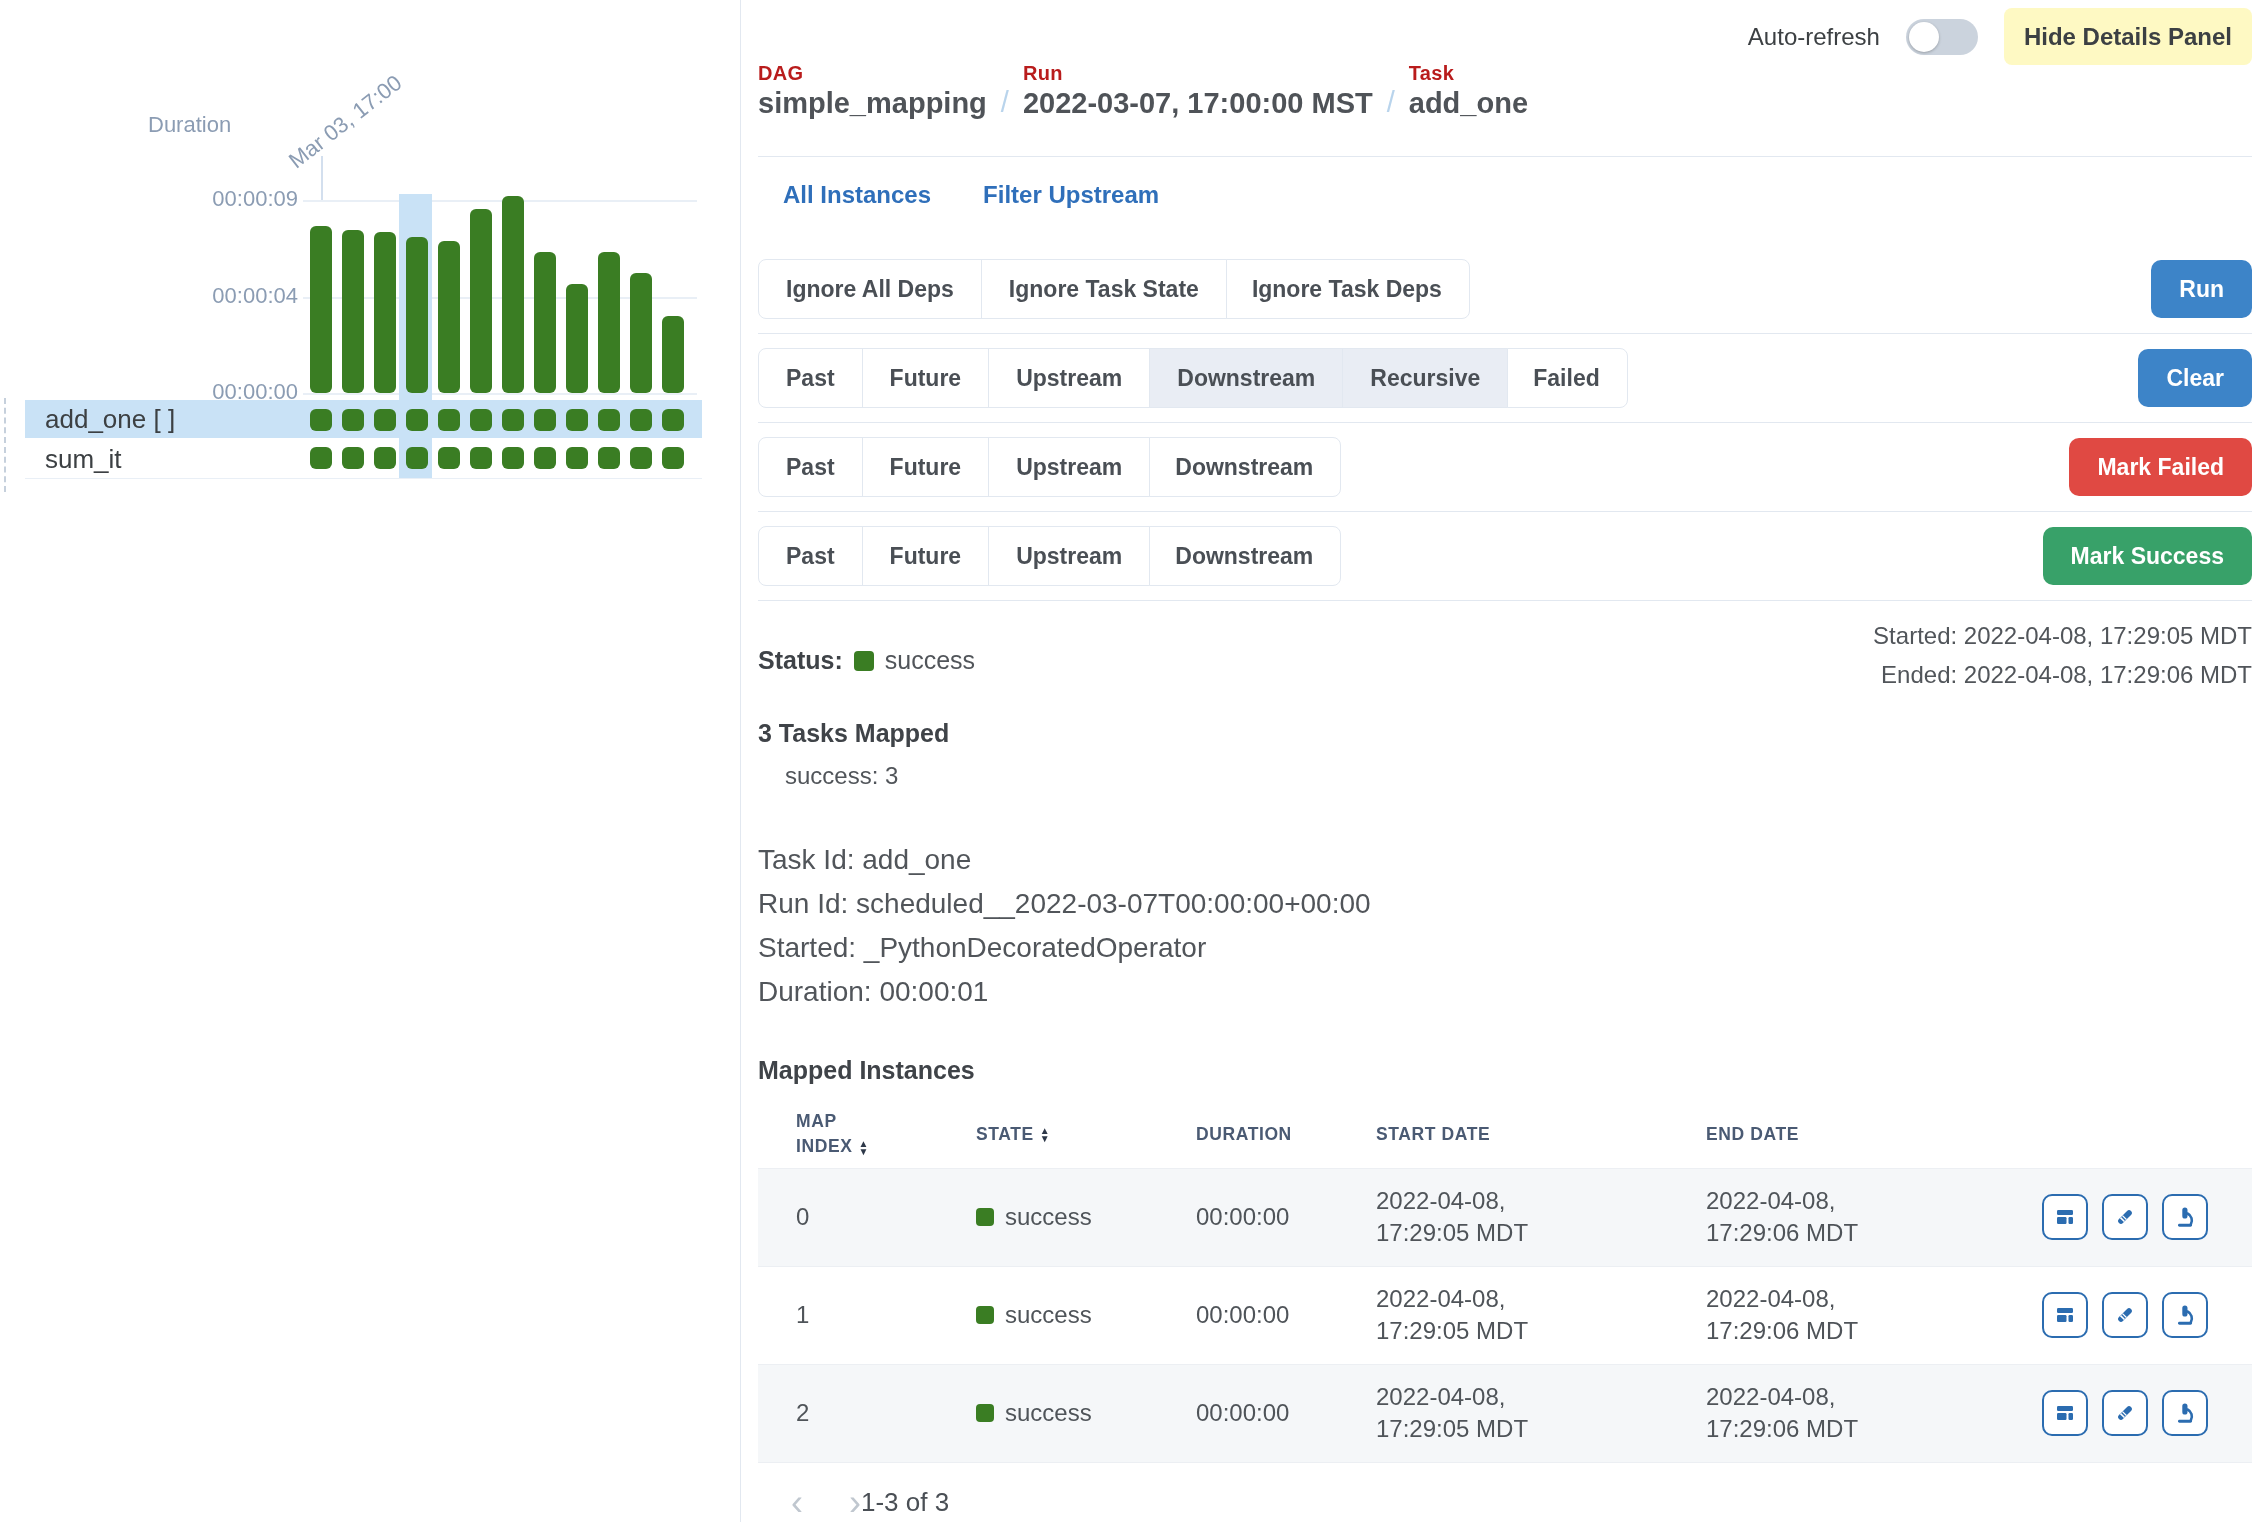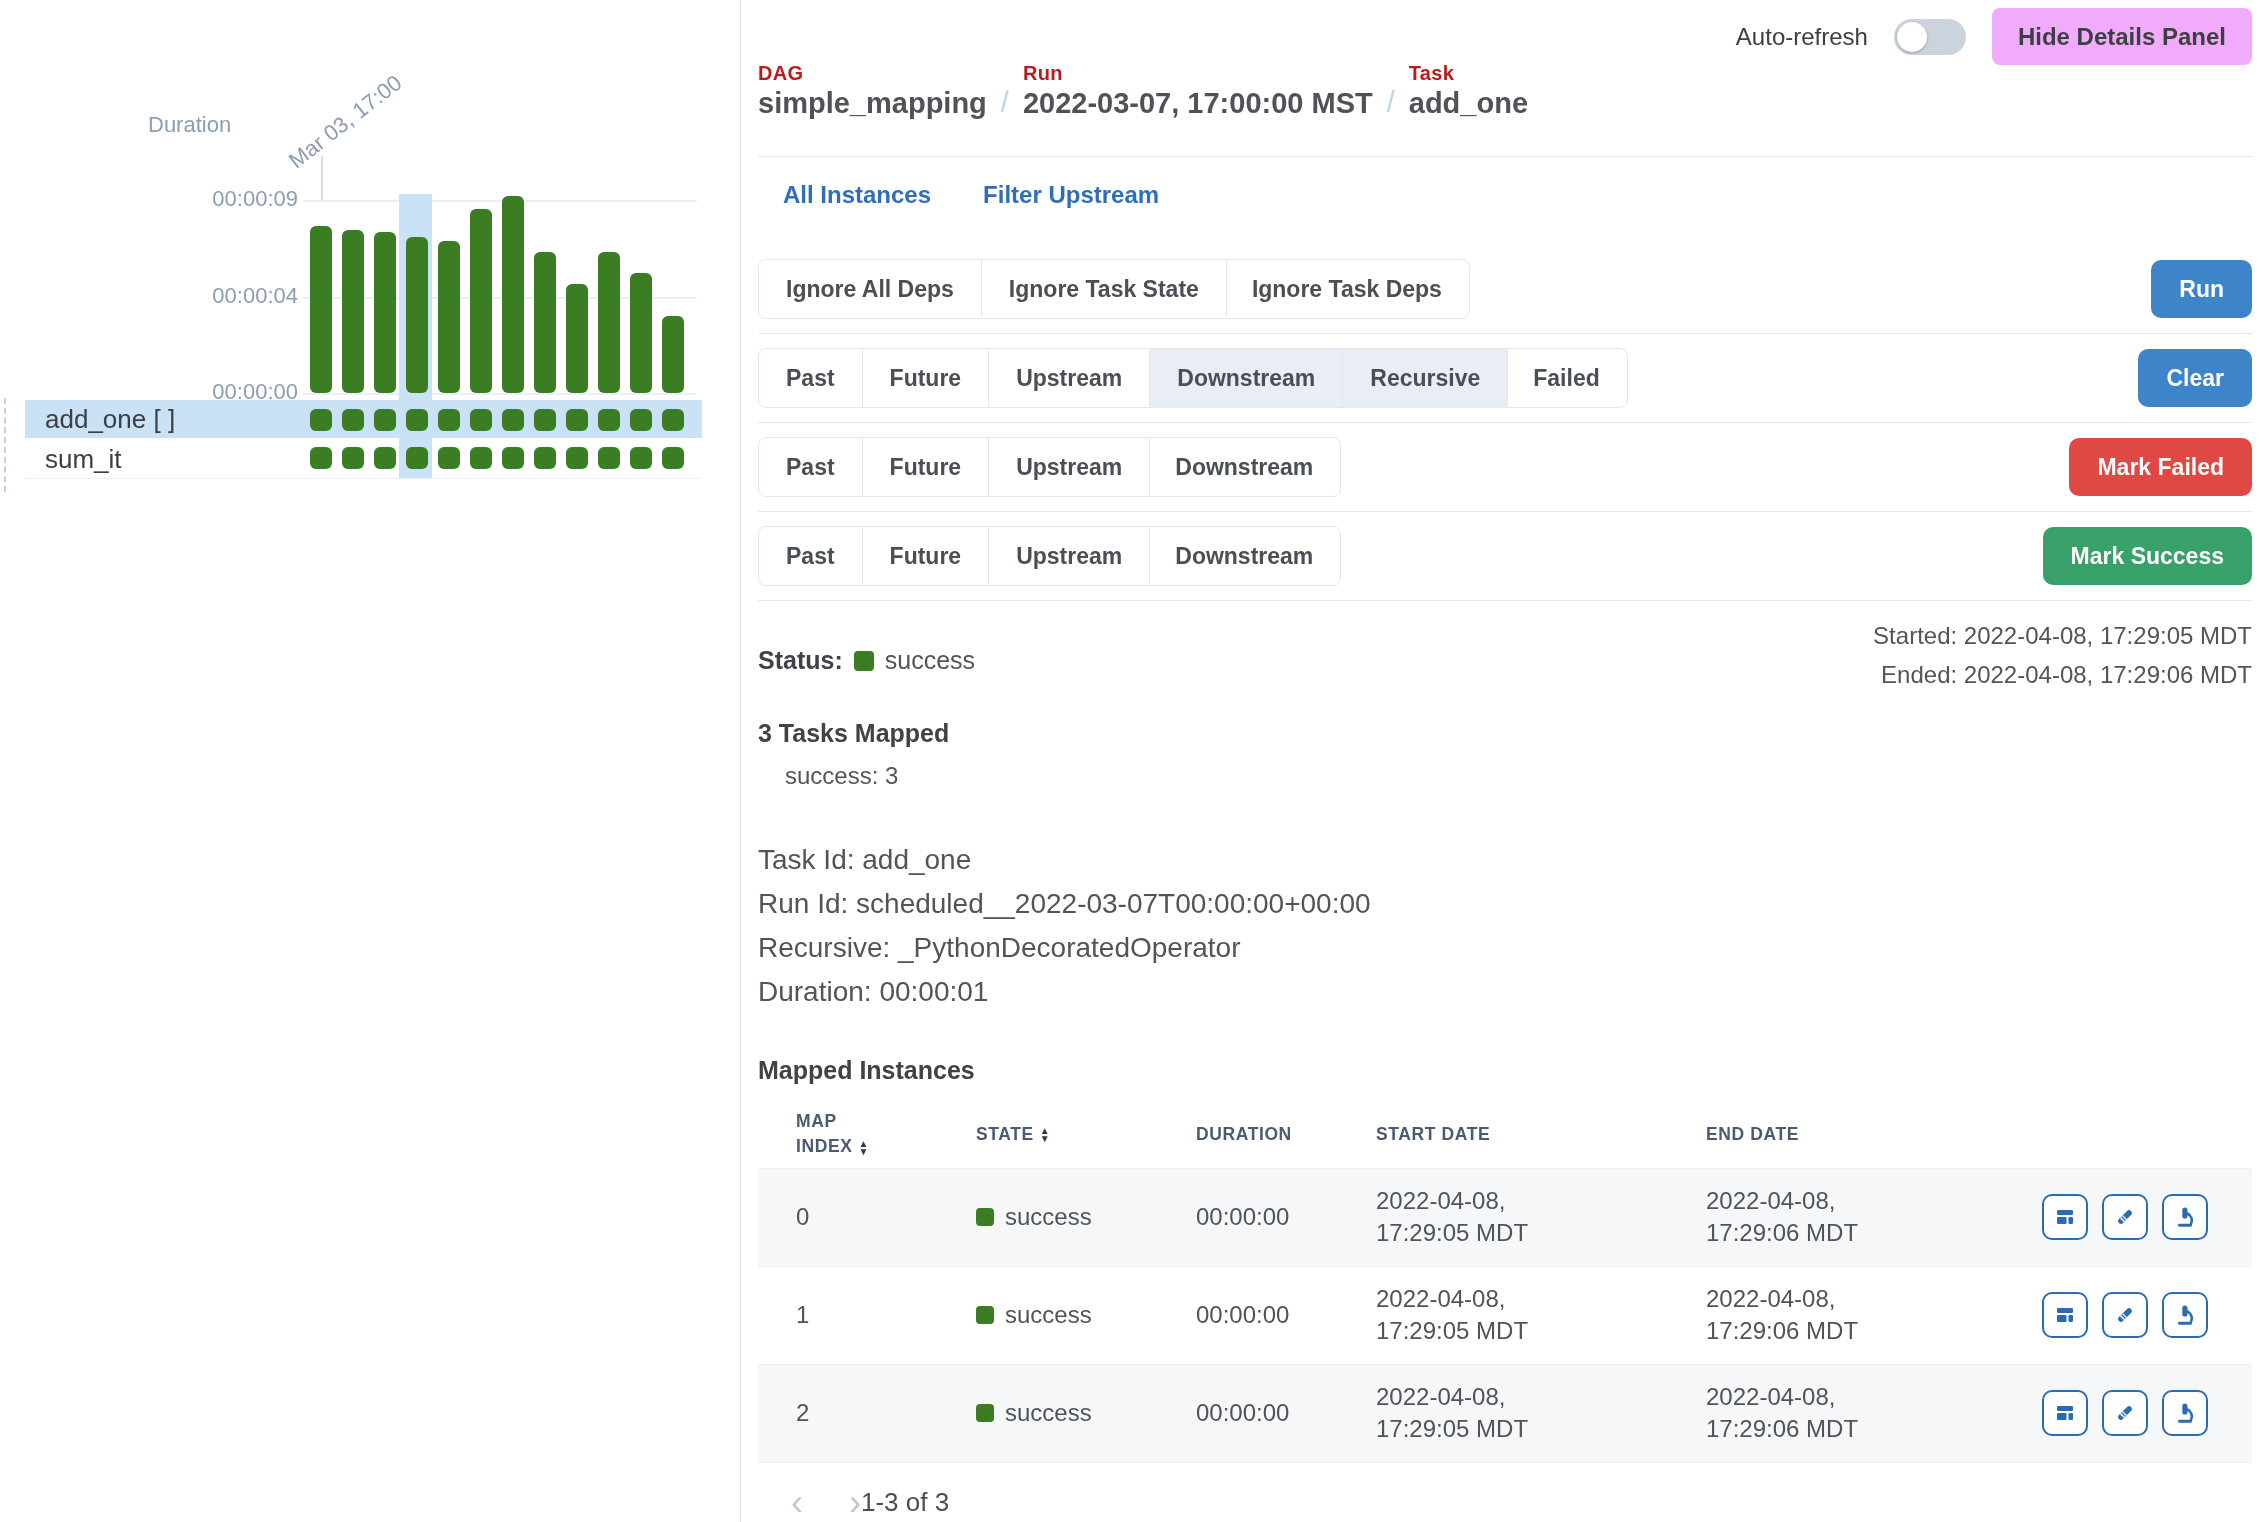--- a/index.html
+++ b/index.html
@@ -27,21 +27,21 @@
   .sq { width:22px; height:22px; background:var(--green); border-radius:6px; }
   .grid-bottom-line { position:absolute; left:25px; top:478px; width:677px; height:1px; background:#e9eff6; }
   .tree-dash { position:absolute; left:4px; top:398px; height:94px; border-left:2px dashed #c6d0dc; }
 
   
   .topbar { position:absolute; right:16px; top:8px; display:flex; align-items:center; gap:26px; z-index:5; }
   .autorefresh-label { font-size:24px; color:#3c4043; }
   .toggle { width:72px; height:36px; border-radius:18px; background:#cbd3dd; position:relative; cursor:pointer; }
   .toggle .knob { position:absolute; left:3px; top:3px; width:30px; height:30px; border-radius:50%;
     background:#fff; box-shadow:0 1px 3px rgba(0,0,0,.25); }
-  .hide-details-btn { height:57px; padding:0 26px; border:none; border-radius:8px; background:#f0abfc;
+  .hide-details-btn { height:57px; padding:0 20px; border:none; border-radius:8px; background:#fef9c3;
     font-family:inherit; font-size:24px; font-weight:bold; color:#3c4043; cursor:pointer; }
 
   
   .details { position:absolute; left:740px; top:0; width:1528px; height:1522px;
     border-left:1px solid #e2e8f0; padding:62px 16px 0 17px; }
   .breadcrumb { display:flex; align-items:flex-end; gap:14px; }
   .bc-group { display:flex; flex-direction:column; gap:2px; }
   .bc-label { font-size:20px; font-weight:bold; color:#b91c1c; letter-spacing:.3px; }
   .bc-value { font-size:29px; font-weight:bold; color:#4f5358; white-space:nowrap; }
   .bc-sep { font-size:29px; color:#b9d4ec; padding-bottom:1px; }
@@ -253,21 +253,21 @@
       <div>Ended: 2022-04-08, 17:29:06 MDT</div>
     </div>
   </div>
 
   <div class="mapped-summary-title">3 Tasks Mapped</div>
   <div class="mapped-summary-line">success: 3</div>
 
   <div class="task-detail-lines">
     <div>Task Id: add_one</div>
     <div>Run Id: scheduled__2022-03-07T00:00:00+00:00</div>
-    <div>Recursive: _PythonDecoratedOperator</div>
+    <div>Started: _PythonDecoratedOperator</div>
     <div>Duration: 00:00:01</div>
   </div>
 
   <div class="mi-title">Mapped Instances</div>
 
   <div class="mtable">
     <div class="thead">
       <div class="hcell h-index"><span>Map Index</span><span class="sort"><i>▲</i><i>▼</i></span></div>
       <div class="hcell"><span>State</span><span class="sort"><i>▲</i><i>▼</i></span></div>
       <div class="hcell"><span>Duration</span></div>

